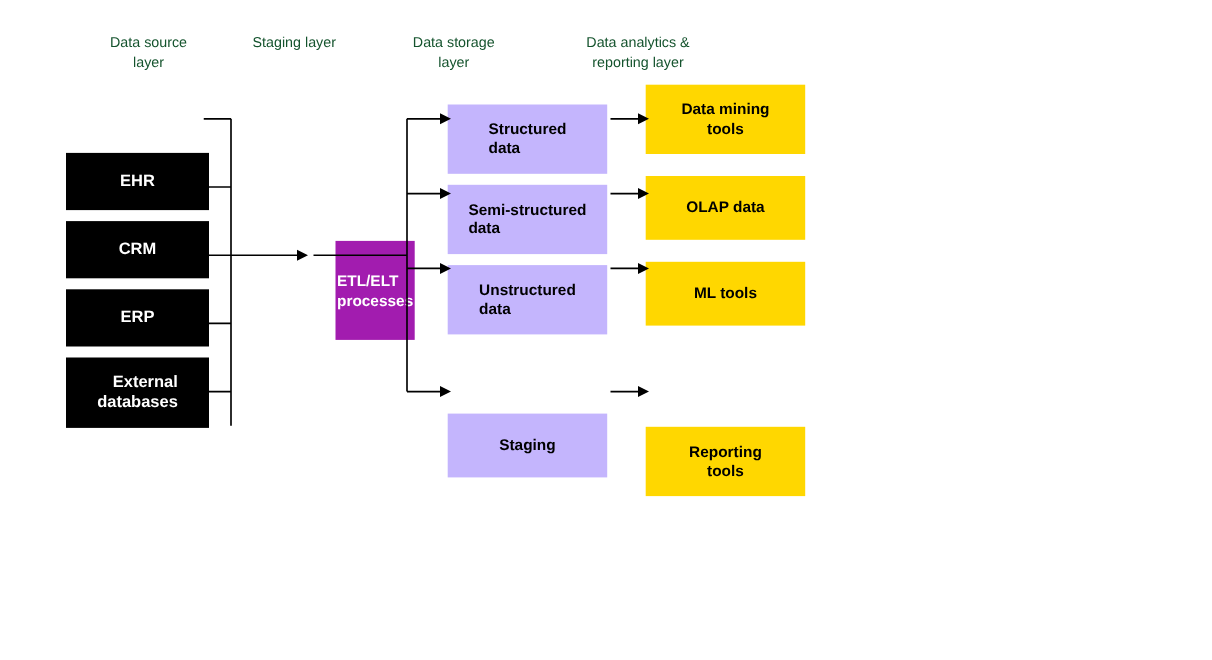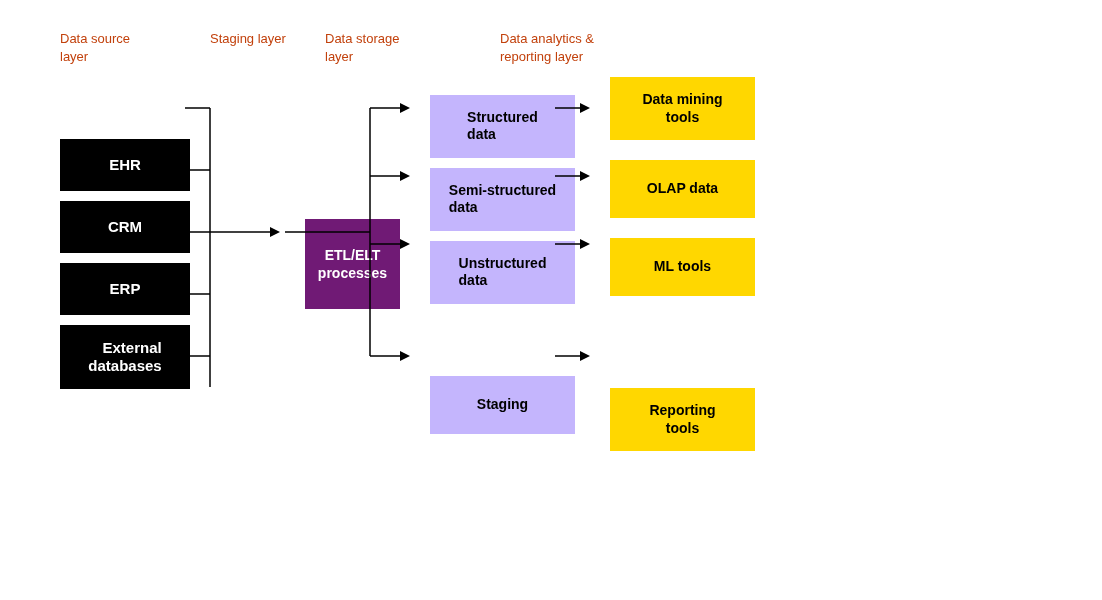--- a/index.html
+++ b/index.html
@@ -51,28 +51,27 @@
       text-align: right;
       padding: 14px 10px;
       min-height: 52px;
       display: flex;
       align-items: center;
       justify-content: center;
       line-height: 1.2;
     }
 
     .etl-box {
-      background: #701a75;
+      background: #a21caf;
       color: #fff;
       font-size: 14px;
       font-weight: 700;
-      text-align: center;
       padding: 20px 12px;
       min-height: 90px;
-      width: 95px;
+      width: 72px;
       display: flex;
       align-items: center;
       justify-content: center;
       line-height: 1.3;
     }
 
     
     .storage-col {
       display: flex;
       flex-direction: column;
@@ -121,21 +120,22 @@
     }
 
     .headers-row {
       display: flex;
       margin-bottom: 12px;
       margin-left: 20px;
     }
 
     .hdr {
       font-size: 13px;
-      color: #c2410c;
+      color: #14532d;
+      text-align: center;
       line-height: 1.35;
     }
   </style>
 </head>
 <body>
 
 <div class="page">
 
   
 

